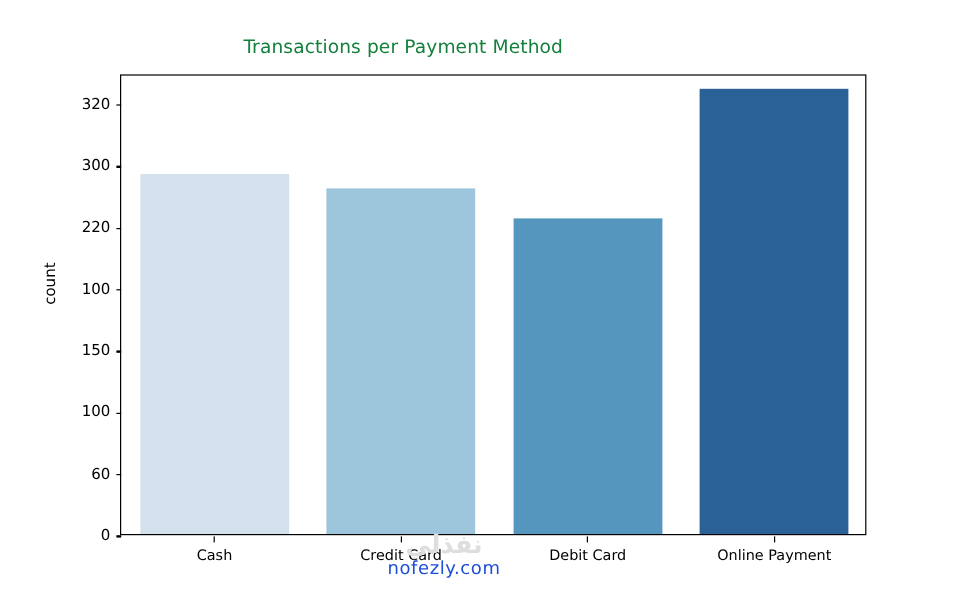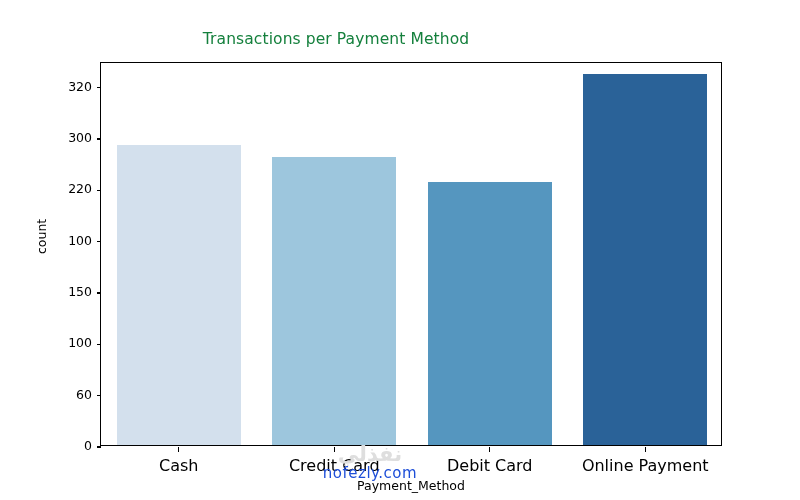--- a/index.html
+++ b/index.html
@@ -99,21 +99,21 @@
     height: 4.5px;
     background: #000000;
   }
   .xtick-label {
     position: absolute;
     top: 9px;
     left: 0;
     width: 200px;
     margin-left: -100px;
     text-align: center;
-    font-size: 16px;
+    font-size: 12px;
     color: #000000;
     white-space: nowrap;
   }
   #xlabel {
     position: absolute;
     left: 100px;
     top: 478px;
     width: 622px;
     text-align: center;
     font-size: 12.5px;
@@ -206,20 +206,19 @@
           <div class="xtick-mark"></div>
           <div class="xtick-label">Debit Card</div>
         </div>
         <div class="xtick-wrap" style="left: 544.25px; top: 384px;">
           <div class="xtick-mark"></div>
           <div class="xtick-label">Online Payment</div>
         </div>
       </div>
   </div>
 
-  <div id="xlabel">Payment_Method</div>
 
   <div id="watermark">
     <div id="watermark-arabic">نفذلي</div>
     <div id="watermark-domain">nofezly.com</div>
   </div>
 
 </div>
 
 </body></html>

